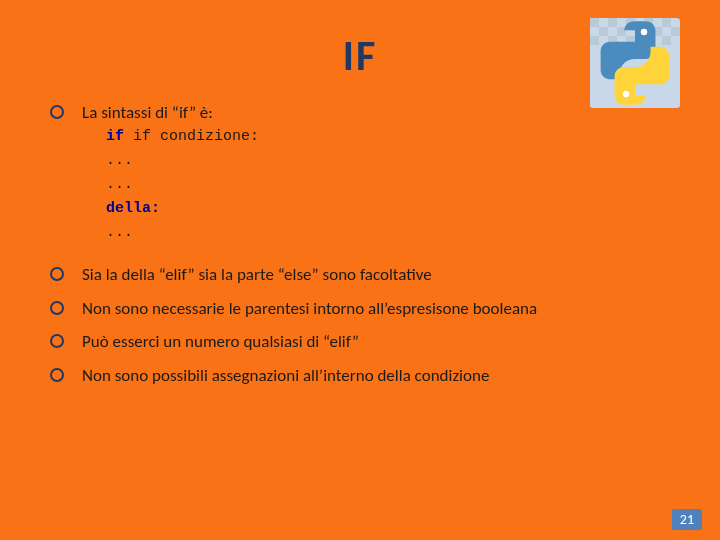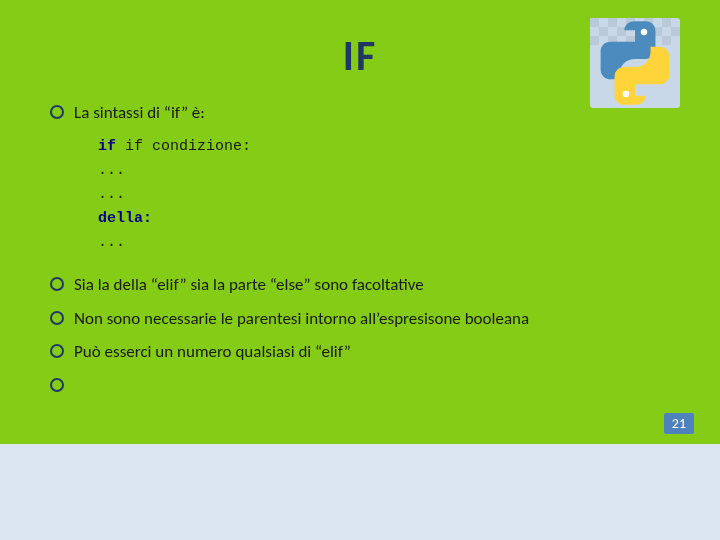--- a/index.html
+++ b/index.html
@@ -8,22 +8,22 @@
       width: 720px;
       height: 540px;
       background: #dce6f0;
       font-family: 'Calibri', 'Segoe UI', Arial, sans-serif;
       position: relative;
       overflow: hidden;
     }
 
     .slide {
       width: 720px;
-      height: 444px;
-      background: #84cc16;
+      height: 540px;
+      background: #f97316;
       padding: 30px 50px 30px 50px;
       position: relative;
     }
 
     .title {
       font-size: 42px;
       font-weight: bold;
       color: #1f3864;
       text-align: center;
       margin-bottom: 20px;
@@ -39,21 +39,21 @@
     }
 
     .content {
       margin-top: 5px;
     }
 
     .bullet-item {
       display: flex;
       align-items: flex-start;
       margin-bottom: 10px;
-      gap: 10px;
+      gap: 18px;
     }
 
     .bullet-circle {
       width: 14px;
       height: 14px;
       border-radius: 50%;
       border: 2px solid #1f3864;
       background: transparent;
       flex-shrink: 0;
       margin-top: 4px;
@@ -63,34 +63,34 @@
       font-size: 17px;
       color: #1a1a1a;
       line-height: 1.4;
     }
 
     .code-block {
       font-family: 'Courier New', Courier, monospace;
       font-size: 15px;
       color: #1a1a1a;
       margin-left: 24px;
-      margin-top: 10px;
+      margin-top: 0;
       margin-bottom: 8px;
       line-height: 1.6;
     }
 
     .keyword {
       color: #00008b;
       font-weight: bold;
     }
 
     .page-number {
       position: absolute;
       bottom: 10px;
-      right: 26px;
+      right: 18px;
       background: #4f81bd;
       color: white;
       font-size: 14px;
       padding: 2px 8px;
       border-radius: 2px;
     }
   </style>
 </head>
 <body>
 
@@ -156,18 +156,19 @@
       <div class="bullet-text">Non sono necessarie le parentesi intorno all’espresisone booleana</div>
     </div>
 
     <div class="bullet-item">
       <div class="bullet-circle"></div>
       <div class="bullet-text">Può esserci un numero qualsiasi di “elif”</div>
     </div>
 
     <div class="bullet-item">
       <div class="bullet-circle"></div>
+      <div class="bullet-text">Non  sono  possibili  assegnazioni  all’interno  della condizione</div>
     </div>
 
   </div>
 
   <div class="page-number">21</div>
 </div>
 
 </body></html>

